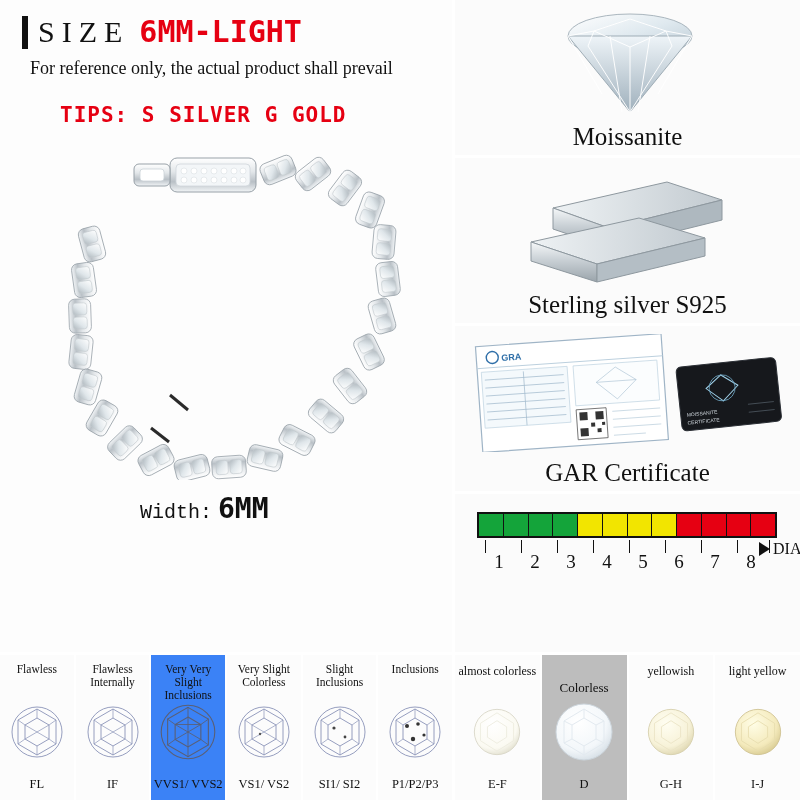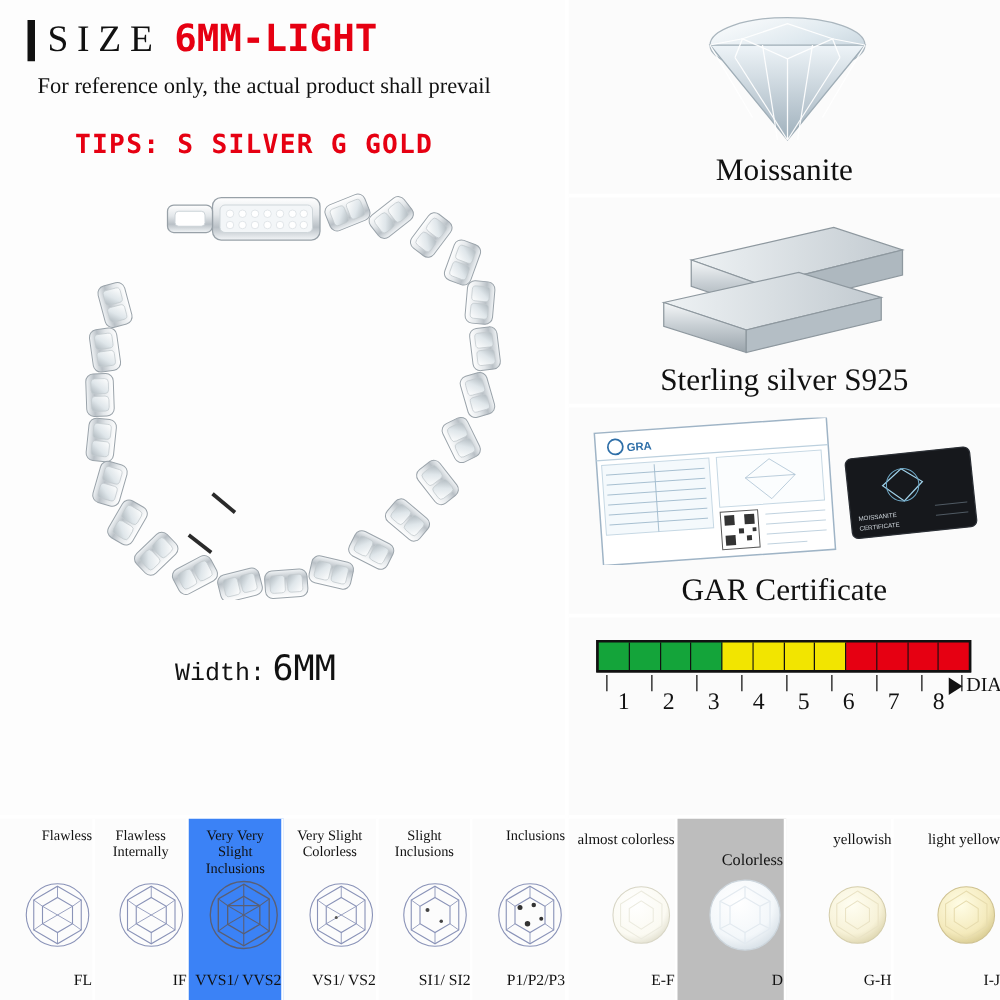--- a/index.html
+++ b/index.html
@@ -100,23 +100,22 @@
     gap: 6px;
   }
   .width-label {
     font-family: Liberation Mono, monospace;
     font-size: 20px;
     color: #111;
   }
   .width-value {
     font-family: "DejaVu Sans Mono", monospace;
     font-size: 28px;
-    font-weight: normal;
+    font-weight: bold;
     color: #111;
-    margin-top: 26px;
   }
 
   
   .right-col {
     position: absolute;
     left: 455px;
     top: 0;
     width: 345px;
     height: 652px;
   }
@@ -230,21 +229,21 @@
     display: flex;
     background: #fff;
   }
   .grade-col {
     flex: 1 1 0;
     border-right: 2px solid #ffffff;
     background: #fcfcfc;
     position: relative;
     display: flex;
     flex-direction: column;
-    align-items: flex-end;
+    align-items: center;
   }
   .grade-col:last-child { border-right: none; }
   .grade-col.hl { background: #3b82f6; }
   .grade-top {
     font-family: "Liberation Serif", serif;
     font-size: 11.5px;
     color: #111;
     text-align: center;
     line-height: 1.15;
     padding-top: 8px;

